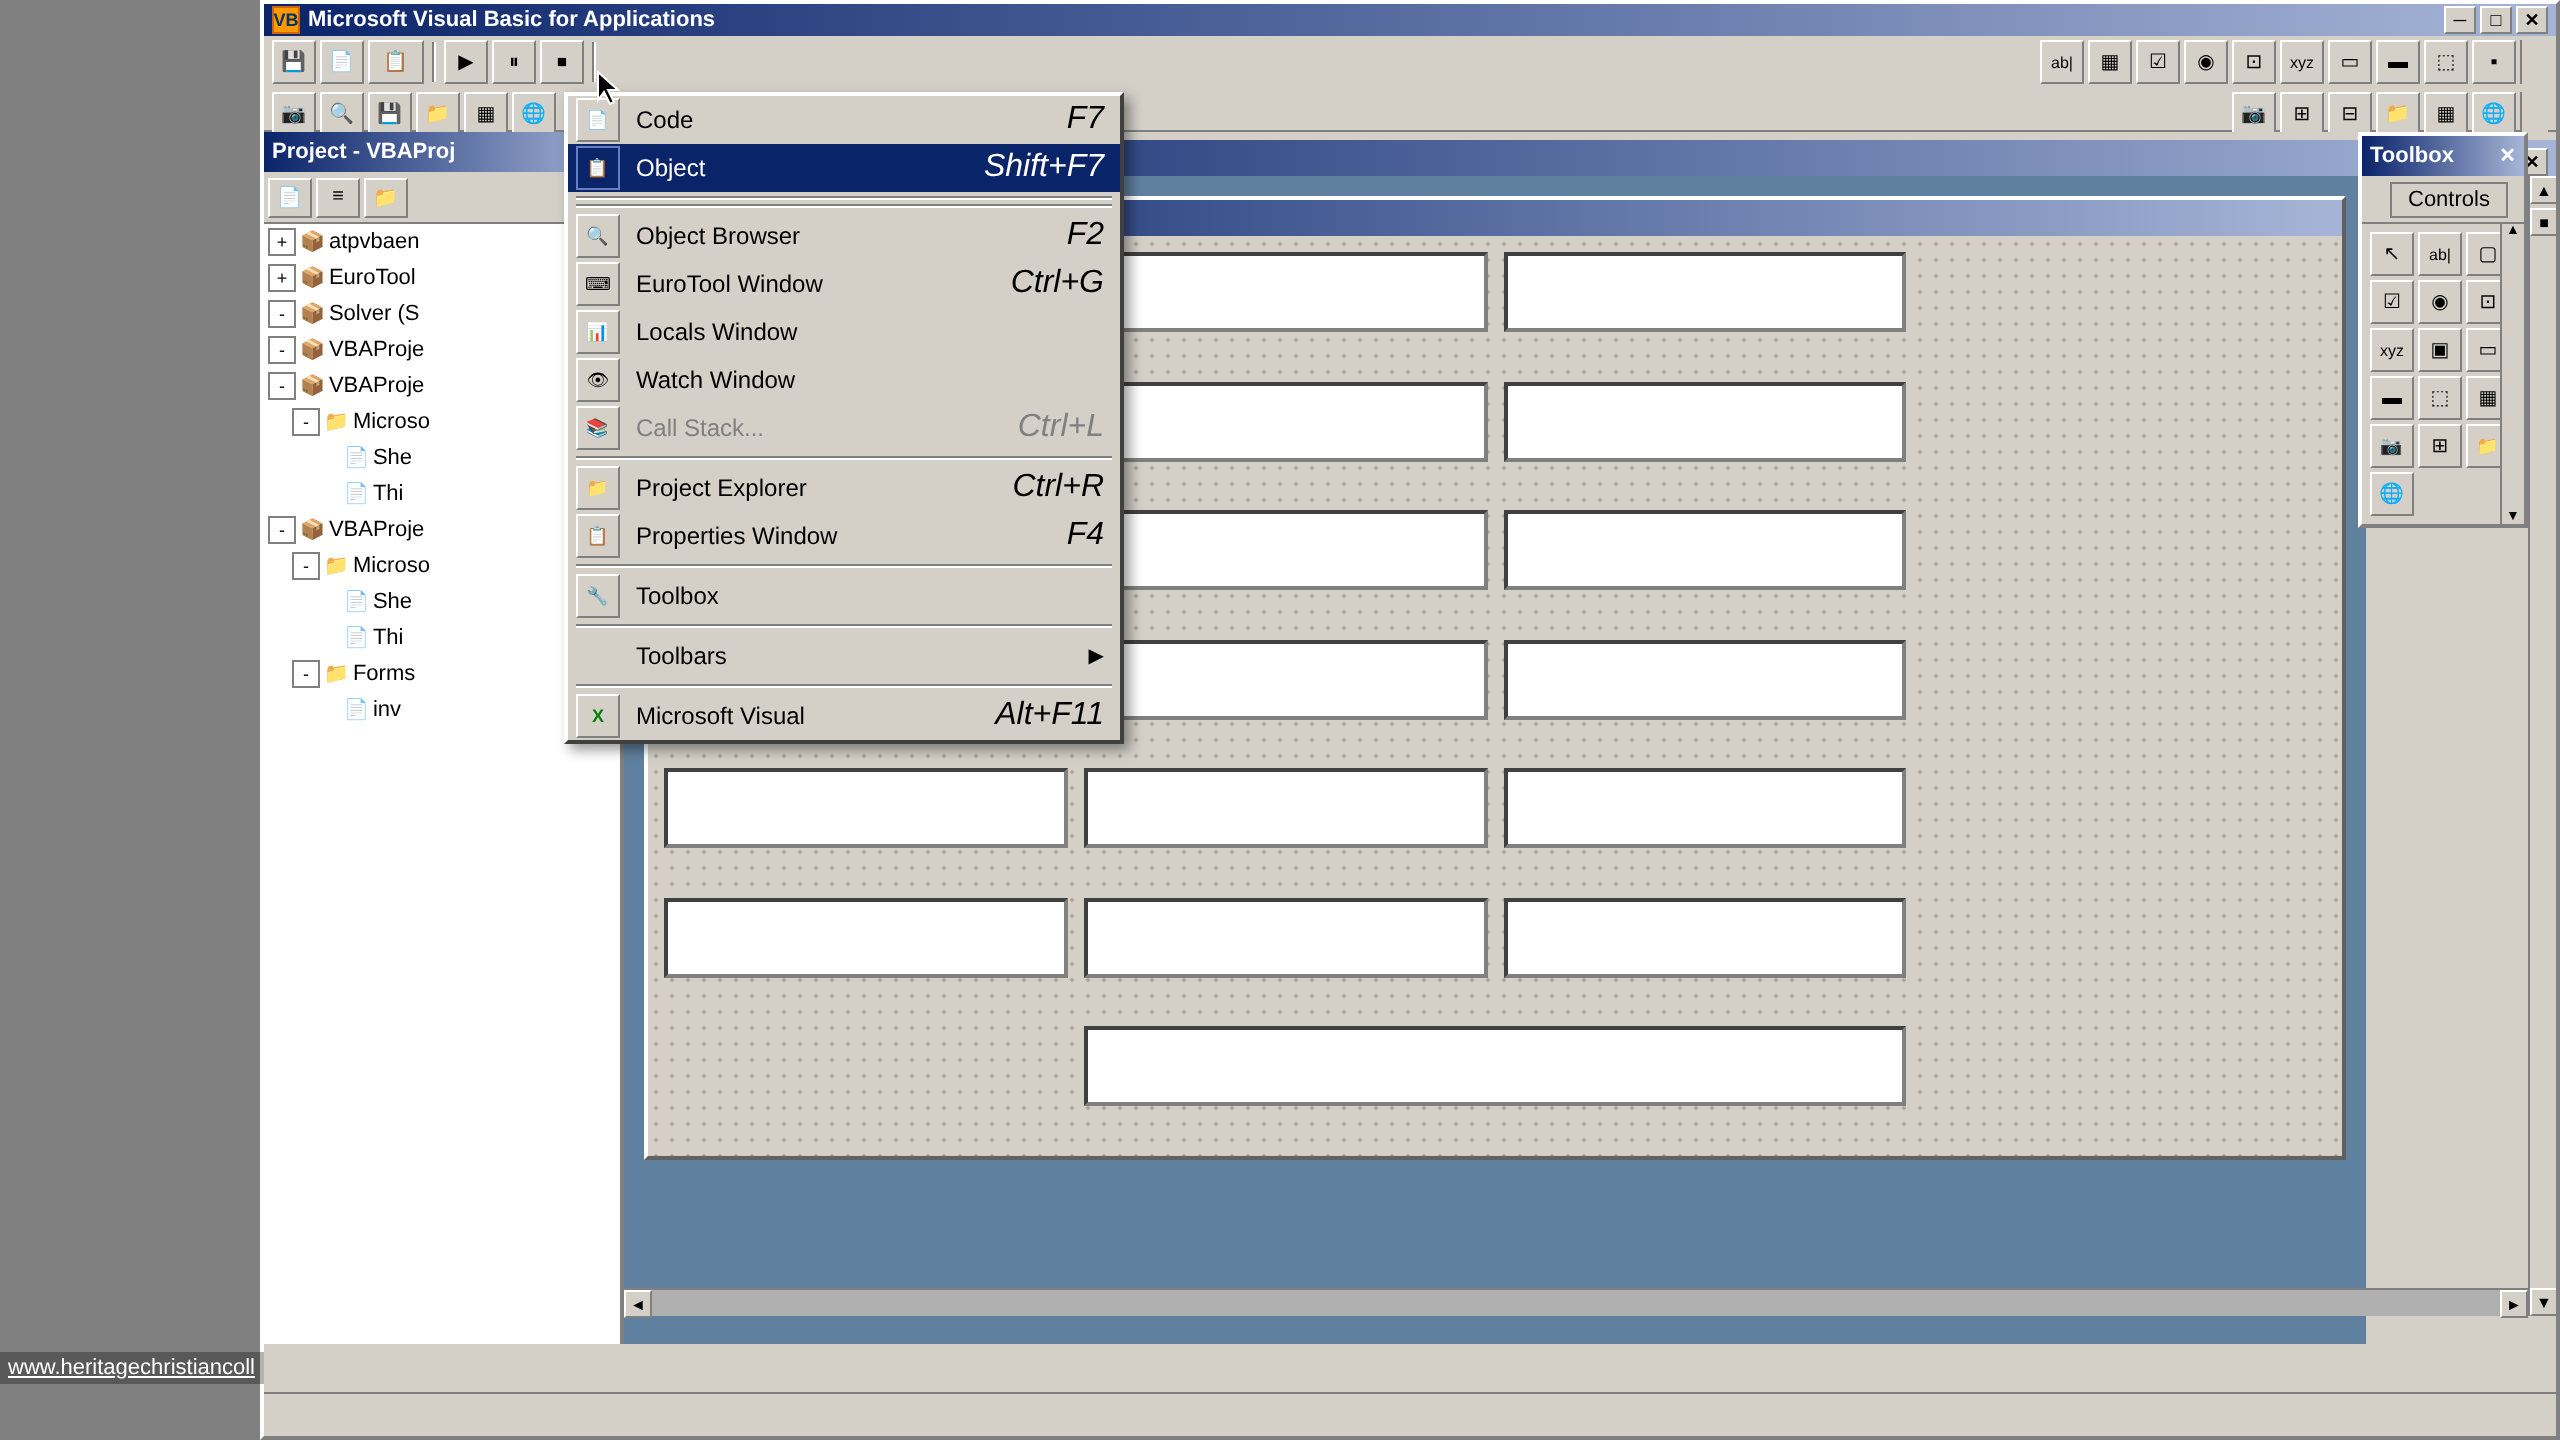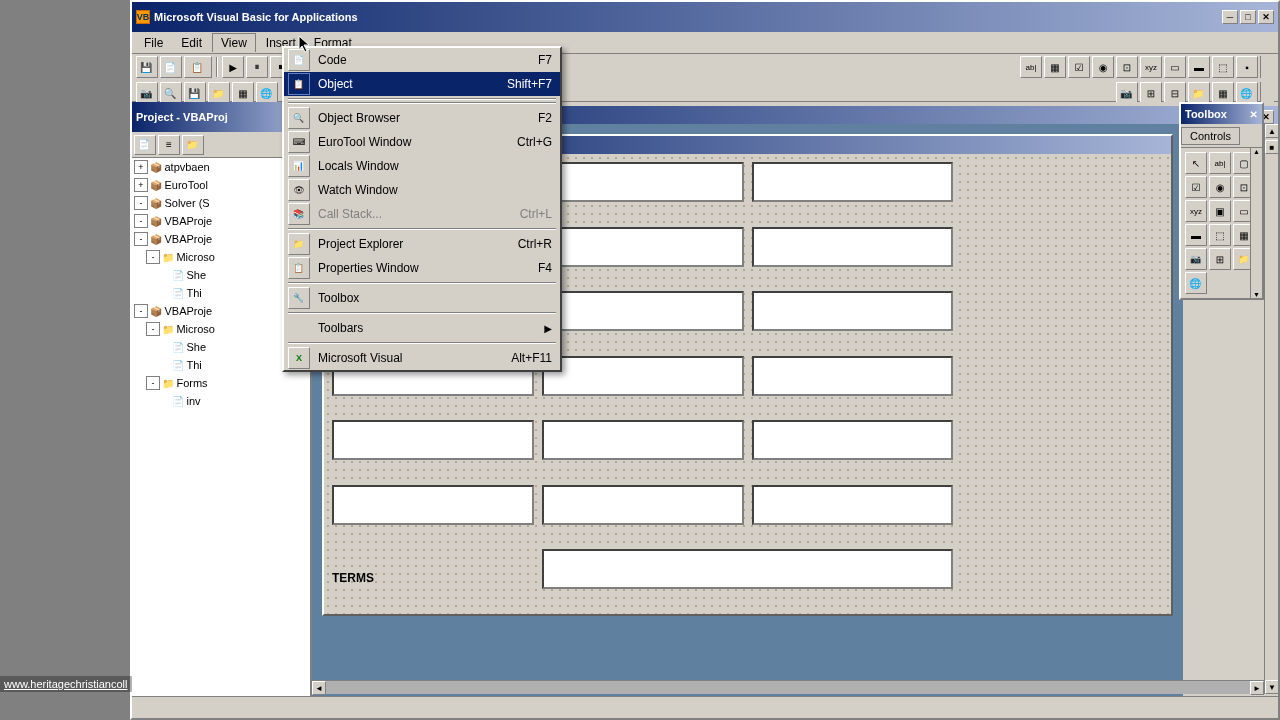--- a/index.html
+++ b/index.html
@@ -20,21 +20,21 @@
       width: 1150px;
       height: 720px;
       background: #d4d0c8;
       border: 2px solid #ffffff;
       border-right-color: #808080;
       border-bottom-color: #808080;
     }
 
     
     .title-bar {
-      height: 30px;
+      height: 16px;
       background: linear-gradient(to right, #0a246a, #a6b5d7);
       display: flex;
       align-items: center;
       justify-content: space-between;
       padding: 0 4px;
       color: white;
       font-size: 11px;
       font-weight: bold;
     }
     .title-bar-left {
@@ -128,21 +128,21 @@
     }
 
     
     .project-panel {
       width: 180px;
       background: #d4d0c8;
       border-right: 2px solid #808080;
       overflow: hidden;
     }
     .panel-title {
-      height: 30px;
+      height: 20px;
       background: linear-gradient(to right, #0a246a, #a6b5d7);
       color: white;
       font-size: 11px;
       font-weight: bold;
       display: flex;
       align-items: center;
       padding: 0 4px;
     }
     .panel-toolbar {
       height: 26px;
@@ -226,21 +226,21 @@
       background: #d4d0c8;
       display: flex;
       align-items: center;
       border-bottom: 1px solid #808080;
     }
     .toolbox-tab {
       padding: 2px 8px;
       font-size: 11px;
       border: 1px solid #808080;
       background: #d4d0c8;
-      margin: 0;
+      margin: 14px;
       cursor: pointer;
     }
     .toolbox-grid {
       padding: 4px;
       display: flex;
       flex-wrap: wrap;
       gap: 2px;
       background: #d4d0c8;
     }
     .toolbox-item {
@@ -355,23 +355,24 @@
     .menu-icon-box.highlighted-icon {
       background: #0a246a;
       border-color: #6080c0;
     }
     .menu-label {
       flex: 1;
       font-size: 12px;
       padding-left: 4px;
     }
     .menu-shortcut {
-      font-size: 12px;
+      font-size: 16px;
       color: inherit;
       padding-right: 4px;
+      font-style: italic;
     }
     .menu-separator {
       height: 2px;
       margin: 2px 4px;
       border-top: 1px solid #808080;
       border-bottom: 1px solid #ffffff;
     }
     .menu-arrow {
       font-size: 10px;
       padding-right: 4px;
@@ -424,27 +425,20 @@
       </div>
       <span>Microsoft Visual Basic for Applications</span>
     </div>
     <div class="title-controls">
       <div class="title-btn">─</div>
       <div class="title-btn">□</div>
       <div class="title-btn">✕</div>
     </div>
   </div>
 
-  <div class="menu-bar">
-    <div class="menu-item">File</div>
-    <div class="menu-item">Edit</div>
-    <div class="menu-item active">View</div>
-    <div class="menu-item">Insert</div>
-    <div class="menu-item">Format</div>
-  </div>
 
   <div class="toolbar-area">
 
     <div style="display:flex; align-items:center; gap:2px; width:100%;">
       <div class="toolbar-btn">💾</div>
       <div class="toolbar-btn">📄</div>
       <div class="toolbar-btn" style="width:28px">📋</div>
       <div class="toolbar-separator"></div>
       <div class="toolbar-btn">▶</div>
       <div class="toolbar-btn">⏸</div>
@@ -610,23 +604,20 @@
             <div class="form-control-box"></div>
             <div class="form-control-box"></div>
             <div class="form-control-box"></div>
             <div></div>
 
             <div class="form-control-box"></div>
             <div class="form-control-box"></div>
             <div class="form-control-box"></div>
             <div></div>
 
-            <div style="grid-column:1; display:flex; align-items:center;">
-              <span style="font-size:12px; font-weight:bold;">TERMS</span>
-            </div>
             <div class="form-control-box" style="grid-column:2/4;"></div>
             <div></div>
           </div>
         </div>
       </div>
 
       <div style="position:absolute; top:22px; right:0; width:14px; height:calc(100% - 36px); background:#d4d0c8; border-left:1px solid #808080;">
         <div style="width:14px; height:14px; background:#d4d0c8; border:1px solid #fff; border-right-color:#808080; border-bottom-color:#808080; display:flex; align-items:center; justify-content:center; font-size:8px;">▲</div>
         <div style="width:14px; height:14px; background:#d4d0c8; border:1px solid #fff; border-right-color:#808080; border-bottom-color:#808080; display:flex; align-items:center; justify-content:center; font-size:8px; margin-top:2px;">■</div>
         <div style="position:absolute; bottom:0; width:14px; height:14px; background:#d4d0c8; border:1px solid #fff; border-right-color:#808080; border-bottom-color:#808080; display:flex; align-items:center; justify-content:center; font-size:8px;">▼</div>

